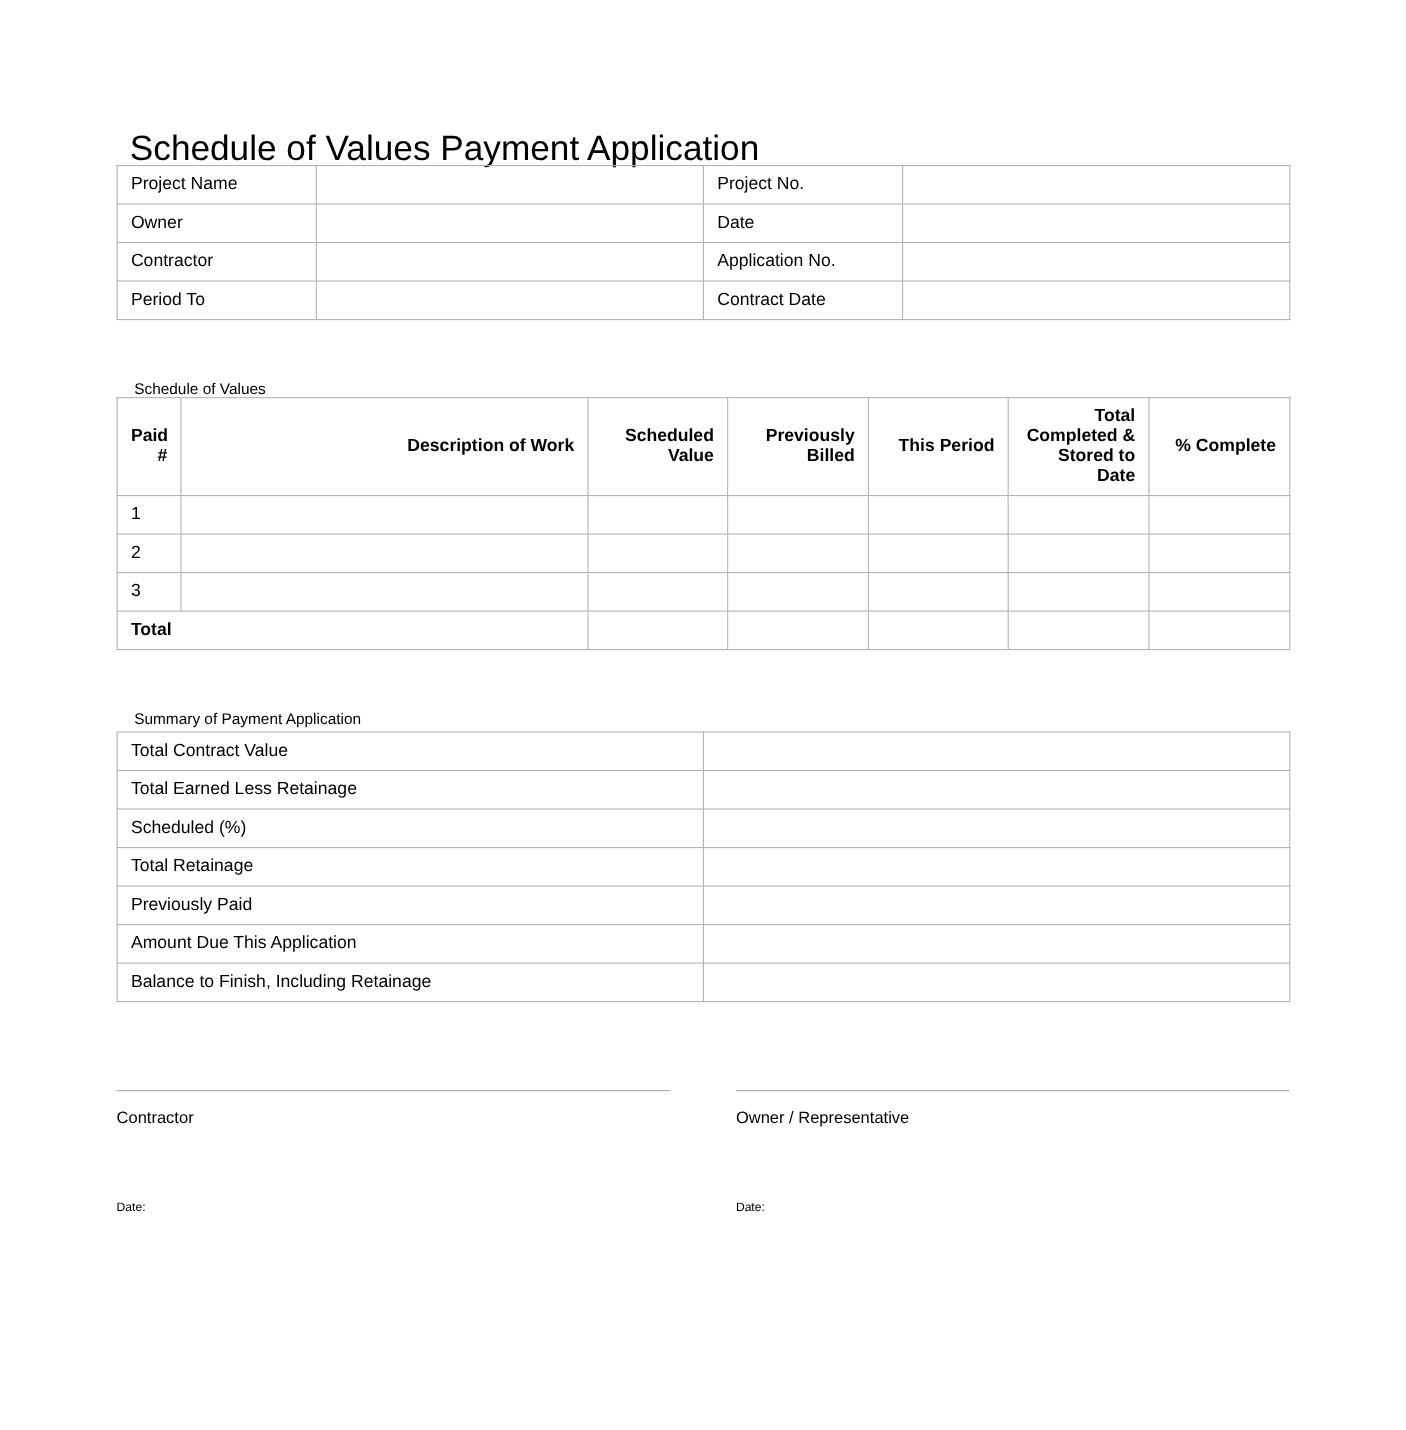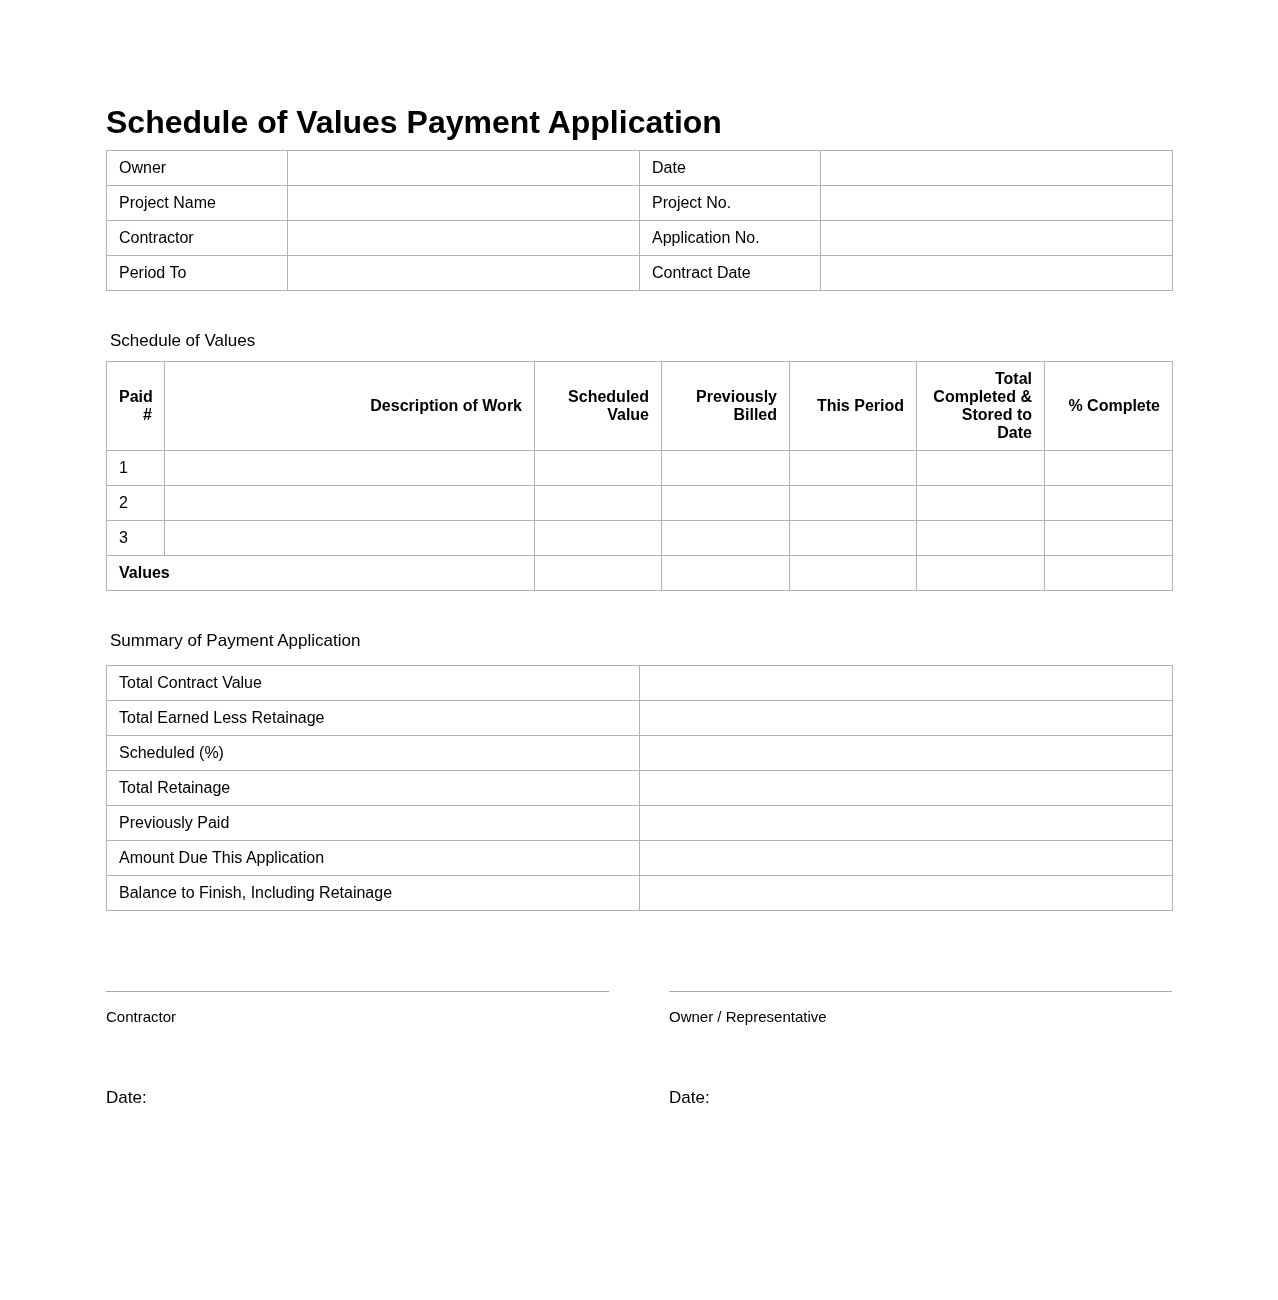--- a/index.html
+++ b/index.html
@@ -17,23 +17,23 @@
   .page {
     position: absolute;
     left: 106px;
     top: 0;
     width: 1066px;
   }
   h1.title {
     position: absolute;
     top: 102px;
     left: 0;
-    margin: 0;
+    margin: 12px;
     font-size: 32px;
-    font-weight: bold;
+    font-weight: normal;
     line-height: 40px;
     white-space: nowrap;
   }
   table {
     border-collapse: collapse;
     table-layout: fixed;
     position: absolute;
     left: 0;
     width: 1066px;
   }
@@ -43,22 +43,22 @@
     padding: 0 12px;
     text-align: left;
     vertical-align: middle;
   }
   .info-table { top: 150px; }
   .info-table td { height: 34px; }
 
   .section-heading {
     position: absolute;
     left: 0;
-    margin: 4px;
-    font-size: 17px;
+    margin: 16px;
+    font-size: 14px;
     font-weight: normal;
     line-height: 24px;
   }
   .sov-heading { top: 325px; }
   .sov-table { top: 361px; }
   .sov-table th {
     font-weight: bold;
     height: 88px;
     line-height: 18px;
     vertical-align: middle;
@@ -86,50 +86,50 @@
     top: 17px;
     left: 0;
     font-size: 15px;
     line-height: 18px;
     white-space: nowrap;
   }
   .sig-date {
     position: absolute;
     top: 98px;
     left: 0;
-    font-size: 17px;
+    font-size: 11px;
     line-height: 18px;
     white-space: nowrap;
   }
 </style>
 </head>
 <body>
 
 <div class="page">
 
   <h1 class="title">Schedule of Values Payment Application</h1>
 
   <table class="info-table">
     <colgroup>
       <col style="width:181px">
       <col style="width:352px">
       <col style="width:181px">
       <col style="width:352px">
     </colgroup>
     <tbody>
       <tr>
+        <td>Project Name</td>
+        <td></td>
+        <td>Project No.</td>
+        <td></td>
+      </tr>
+      <tr>
         <td>Owner</td>
         <td></td>
         <td>Date</td>
-        <td></td>
-      </tr>
-      <tr>
-        <td>Project Name</td>
-        <td></td>
-        <td>Project No.</td>
         <td></td>
       </tr>
       <tr>
         <td>Contractor</td>
         <td></td>
         <td>Application No.</td>
         <td></td>
       </tr>
       <tr>
         <td>Period To</td>
@@ -185,21 +185,21 @@
       <tr>
         <td>3</td>
         <td></td>
         <td></td>
         <td></td>
         <td></td>
         <td></td>
         <td></td>
       </tr>
       <tr>
-        <td colspan="2" class="total-label">Values</td>
+        <td colspan="2" class="total-label">Total</td>
         <td></td>
         <td></td>
         <td></td>
         <td></td>
         <td></td>
       </tr>
     </tbody>
   </table>
 
   <h2 class="section-heading summary-heading">Summary of Payment Application</h2>

